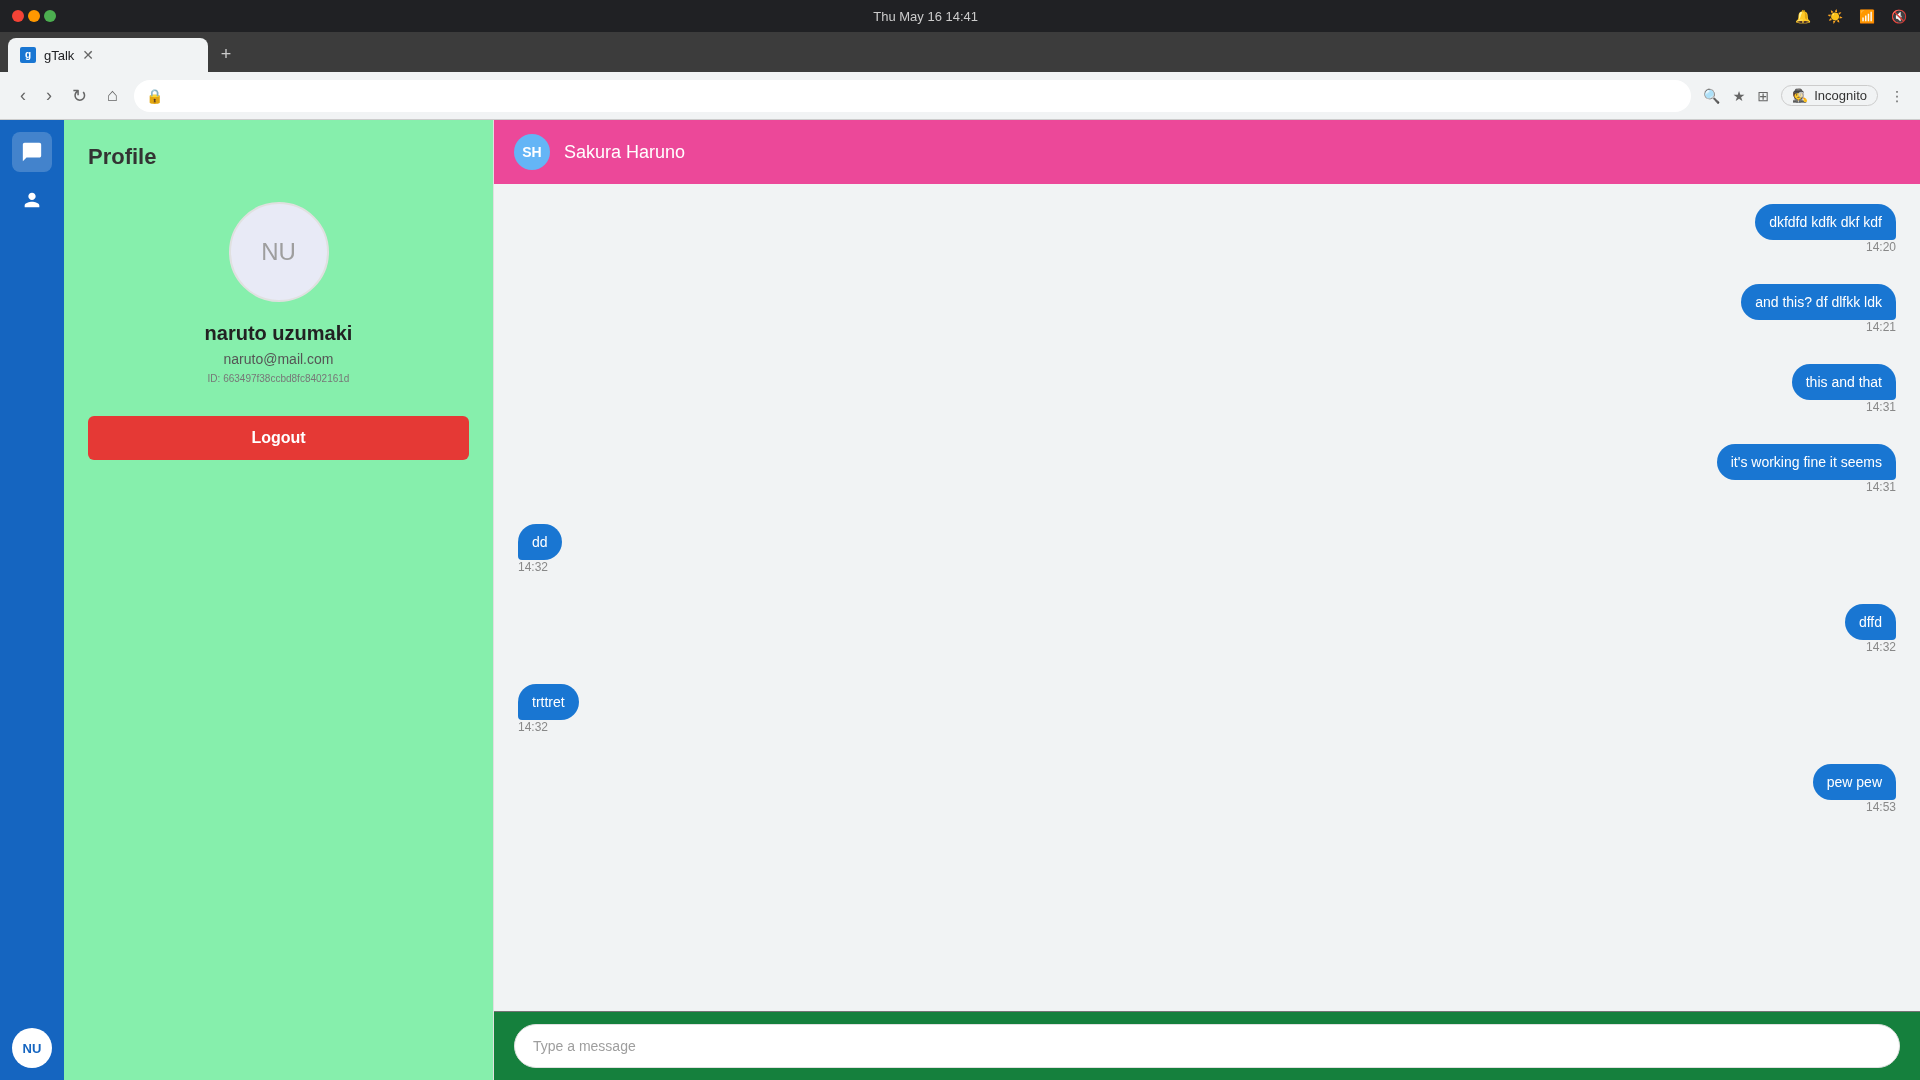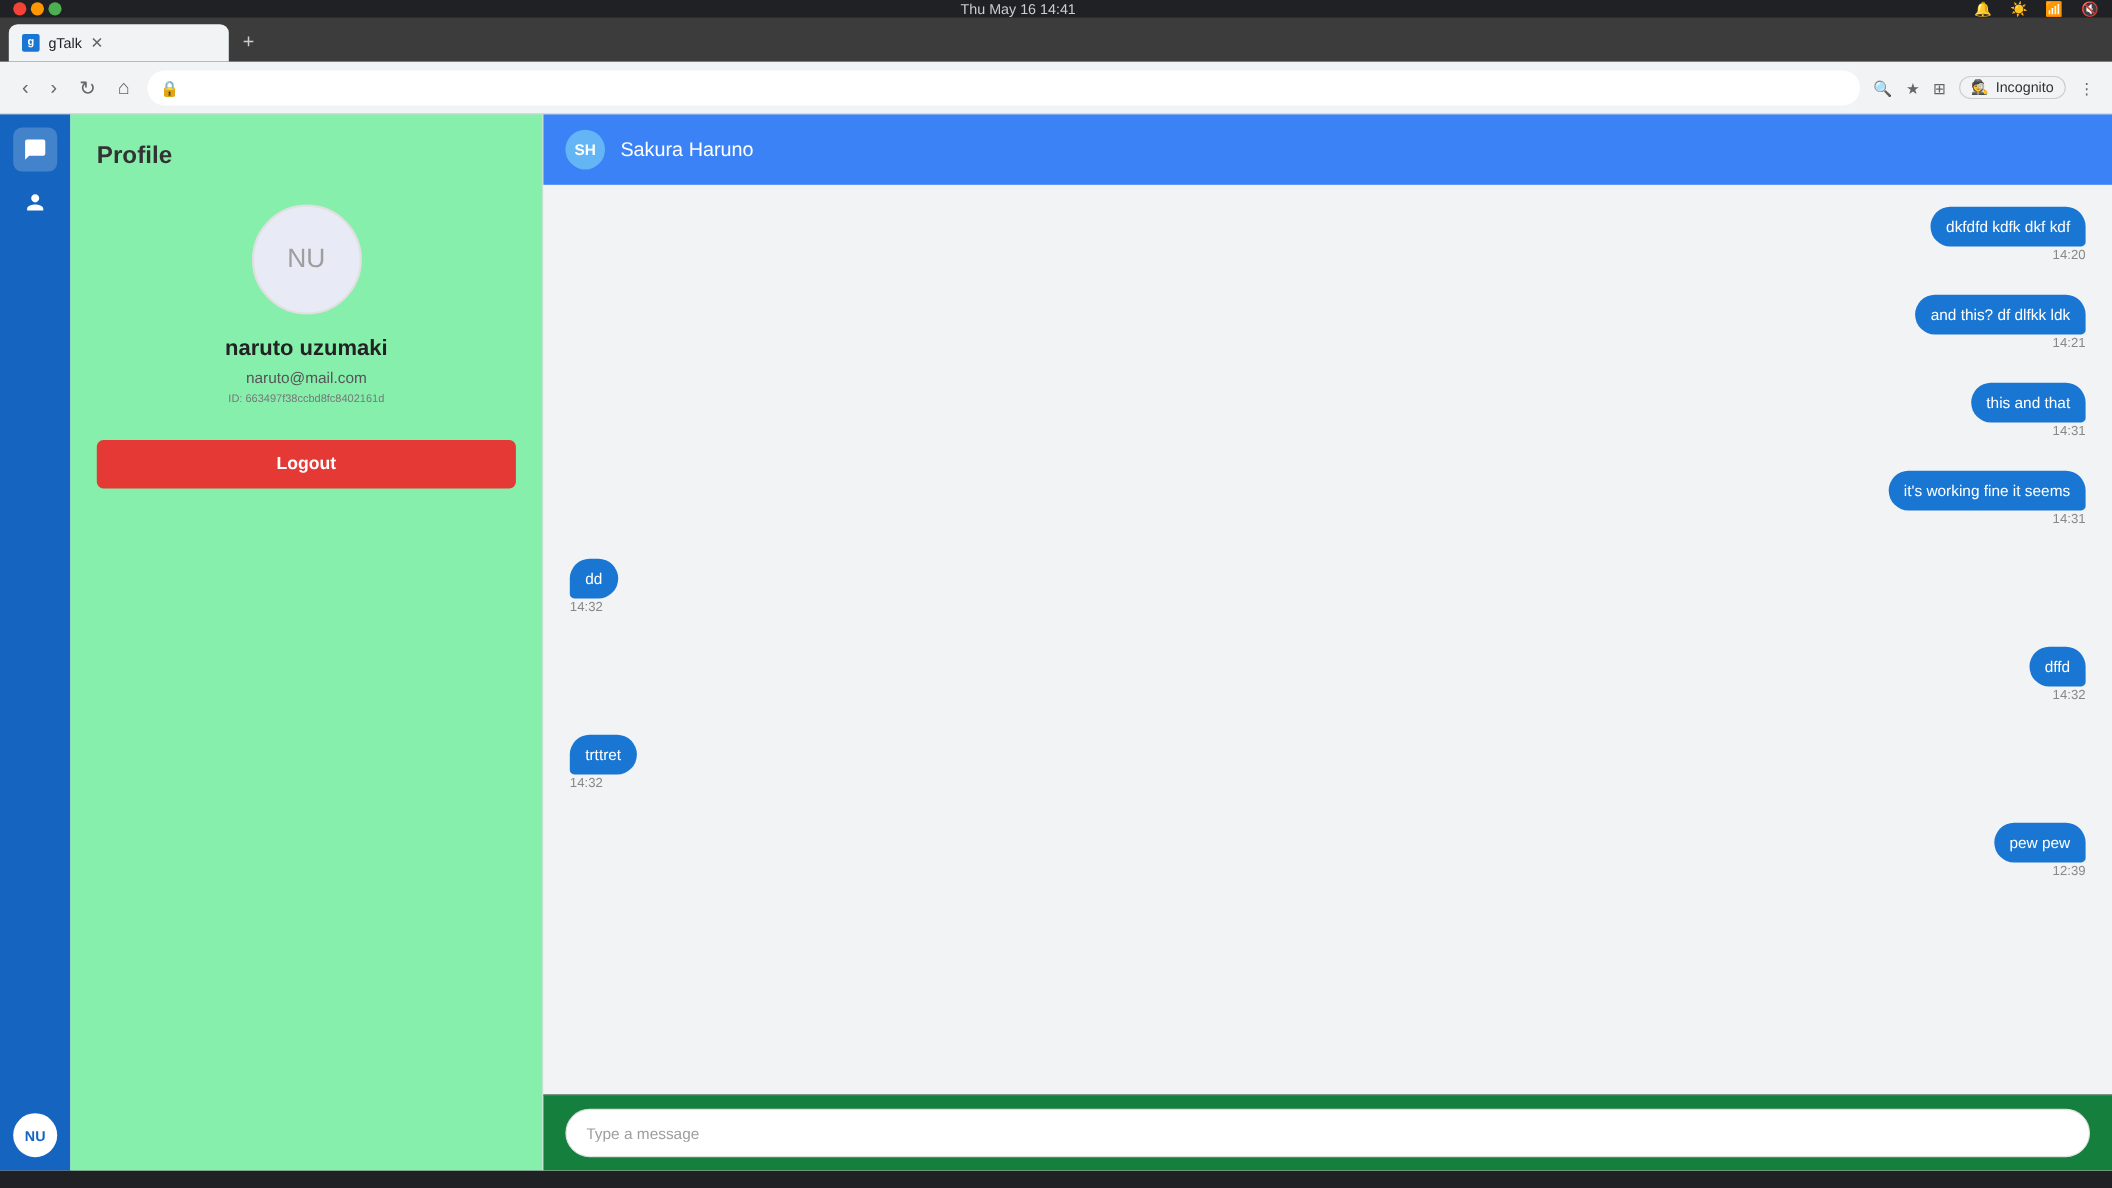--- a/index.html
+++ b/index.html
@@ -1,17 +1,17 @@
 <!DOCTYPE html>
 <html><head>
   <meta charset="utf-8">
   <style>
     * { margin: 0; padding: 0; box-sizing: border-box; }
     body { font-family: Arial, sans-serif; background: #202124; width: 1920px; height: 1080px; overflow: hidden; }
-    .title-bar { background: #202124; height: 16px; display: flex; align-items: center; padding: 0 12px; justify-content: space-between; }
+    .title-bar { background: #202124; height: 32px; display: flex; align-items: center; padding: 0 12px; justify-content: space-between; }
     .title-bar-left { display: flex; align-items: center; gap: 8px; }
     .window-controls { display: flex; gap: 4px; }
     .window-control { width: 12px; height: 12px; border-radius: 50%; background: #888; }
     .title-bar-center { color: #ccc; font-size: 13px; }
     .title-bar-right { display: flex; align-items: center; gap: 16px; color: #ccc; font-size: 13px; }
     
     .tab-bar { background: #3c3c3c; height: 40px; display: flex; align-items: flex-end; padding-left: 8px; }
     .tab { background: #f1f3f4; border-radius: 8px 8px 0 0; height: 34px; display: flex; align-items: center; padding: 0 12px; gap: 8px; min-width: 200px; }
     .tab-title { font-size: 13px; color: #202124; }
     .tab-close { color: #666; font-size: 14px; cursor: pointer; }
@@ -39,21 +39,21 @@
     .profile-title { font-size: 22px; font-weight: 600; color: #333; margin-bottom: 32px; }
     .profile-avatar-wrapper { display: flex; justify-content: center; margin-bottom: 20px; }
     .profile-avatar { width: 100px; height: 100px; border-radius: 50%; background: #e8eaf6; display: flex; align-items: center; justify-content: center; color: #9e9e9e; font-size: 24px; font-weight: 500; border: 2px solid #e0e0e0; }
     .profile-name { text-align: center; font-size: 20px; font-weight: 700; color: #222; margin-bottom: 6px; }
     .profile-email { text-align: center; font-size: 14px; color: #555; margin-bottom: 6px; }
     .profile-id { text-align: center; font-size: 10px; color: #777; margin-bottom: 32px; }
     .logout-btn { width: 100%; background: #e53935; color: white; border: none; border-radius: 6px; height: 44px; font-size: 16px; font-weight: 600; cursor: pointer; }
 
     
     .chat-area { flex: 1; display: flex; flex-direction: column; background: #f1f3f4; }
-    .chat-header { background: #3b82f6; height: 64px; display: flex; align-items: center; padding: 0 20px; gap: 14px; flex-shrink: 0; }
+    .chat-header { background: #ec4899; height: 64px; display: flex; align-items: center; padding: 0 20px; gap: 14px; flex-shrink: 0; }
     .chat-header-avatar { width: 36px; height: 36px; border-radius: 50%; background: #64b5f6; display: flex; align-items: center; justify-content: center; color: white; font-weight: bold; font-size: 14px; }
     .chat-header-name { color: white; font-size: 18px; font-weight: 500; }
 
     .messages-area { flex: 1; overflow-y: auto; padding: 20px 24px; display: flex; flex-direction: column; gap: 20px; }
     
     .message-row { display: flex; margin-bottom: 2px; }
     .message-row.sent { justify-content: flex-end; }
     .message-row.received { justify-content: flex-start; }
     
     .message-bubble { padding: 10px 14px; border-radius: 18px; font-size: 14px; max-width: 400px; word-break: break-word; }
@@ -206,21 +206,21 @@
       <div class="message-row received">
         <div>
           <div class="message-bubble received">trttret</div>
           <div class="message-time received">14:32</div>
         </div>
       </div>
 
       <div class="message-row sent">
         <div>
           <div class="message-bubble sent">pew pew</div>
-          <div class="message-time sent">12:39</div>
+          <div class="message-time sent">14:53</div>
         </div>
       </div>
     </div>
 
     <div class="chat-input-area">
       <input class="chat-input" type="text" placeholder="Type a message" style="">
     </div>
   </div>
 </div>
 

